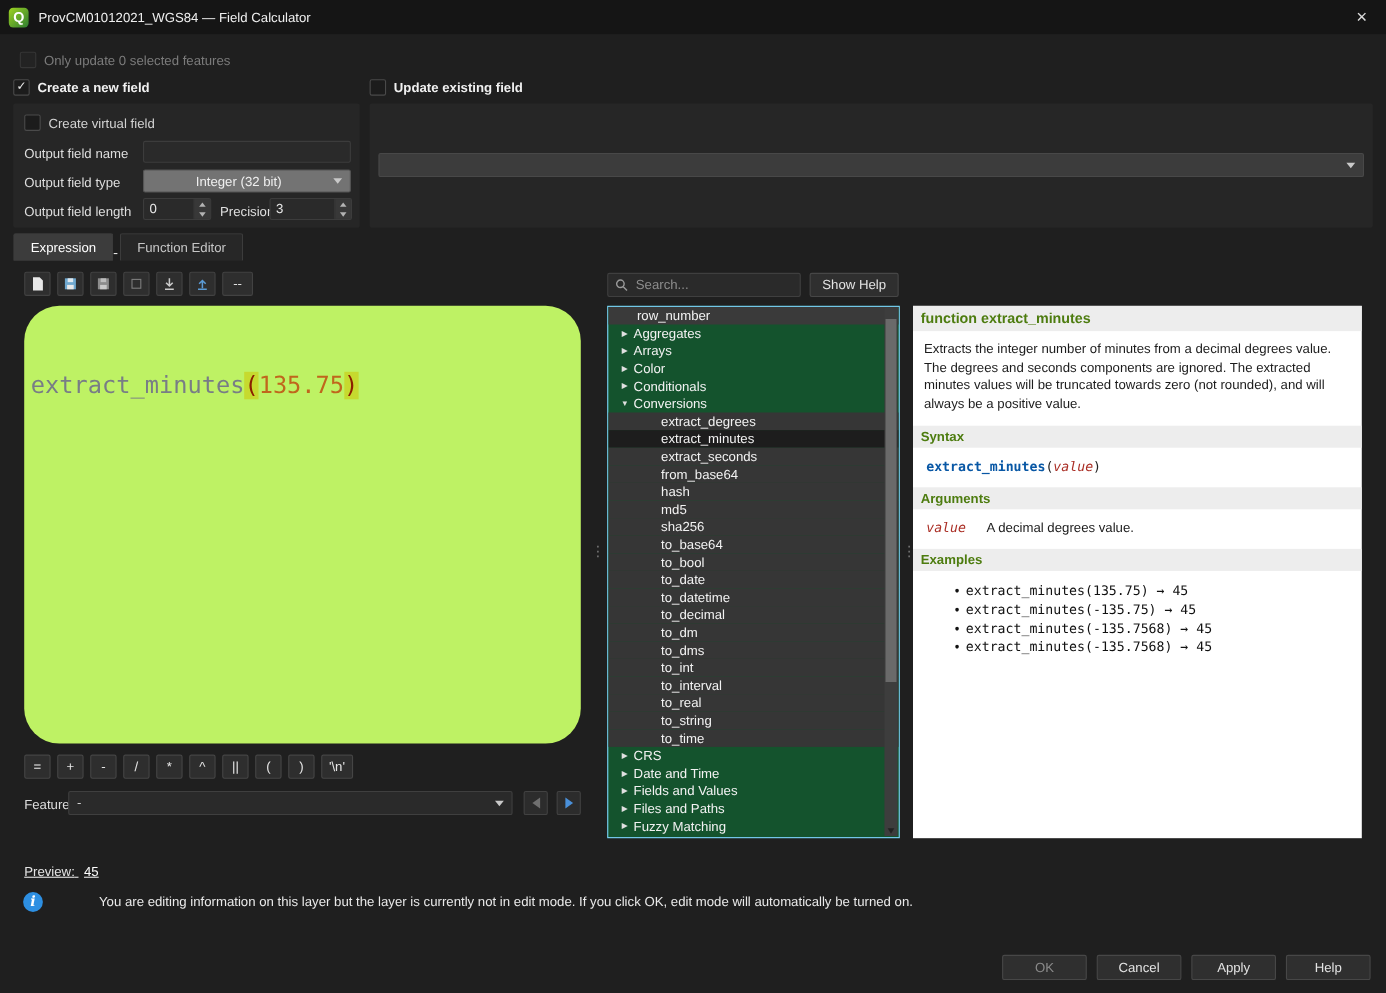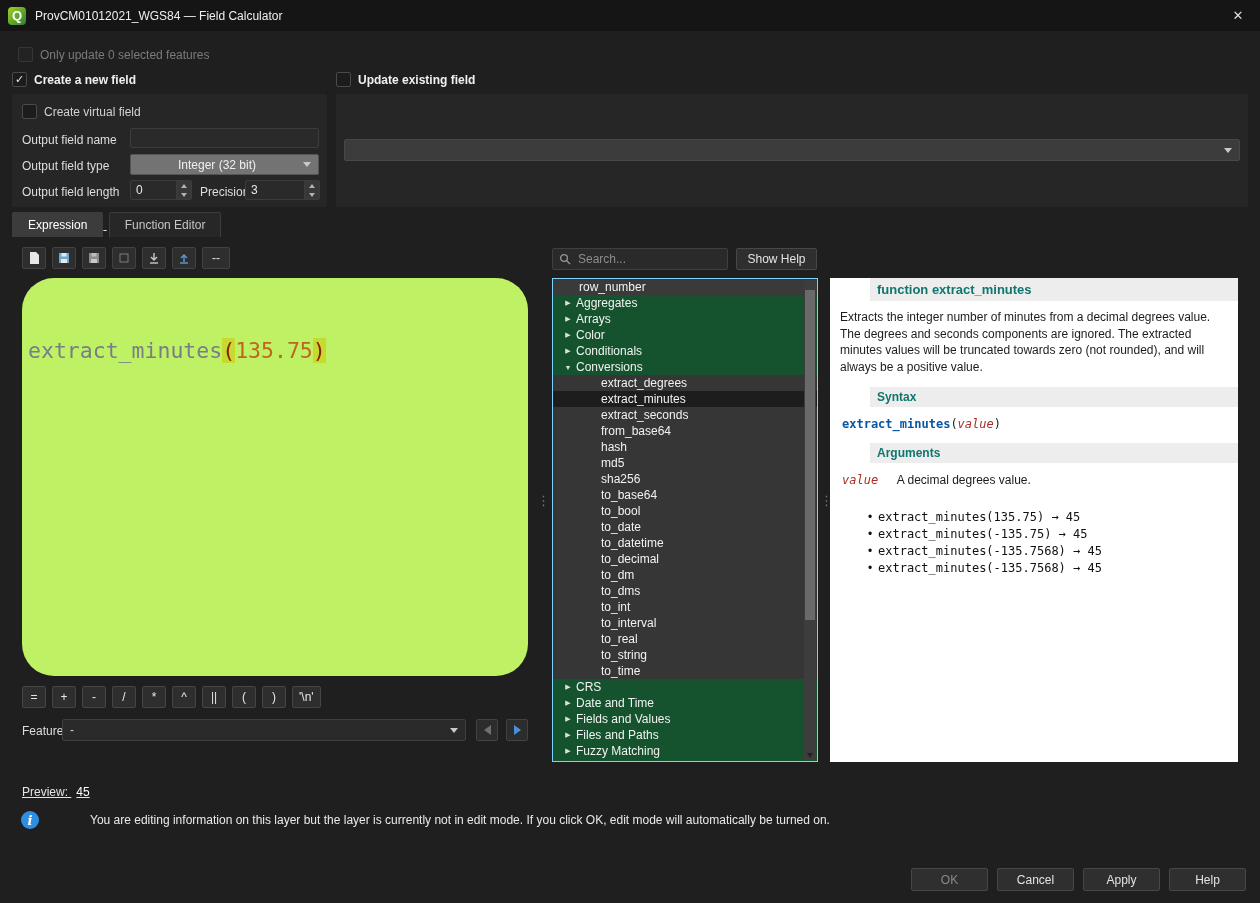--- a/index.html
+++ b/index.html
@@ -91,21 +91,21 @@
   .trow .lbl{margin-left:2px;white-space:nowrap;}
   .t-child{padding-left:46px;background:#363636;}
   .t-child.t-selected{background:#1d1d1d;}
   .t-rownum{padding-left:24px;background:#3a3a3a;}
   .tree-scroll{position:absolute;right:1px;top:1px;width:12px;height:480px;background:#3d3d3d;}
   .tree-thumb{position:absolute;left:1px;top:10px;width:10px;height:330px;background:#6a6a6a;}
   .scroll-arrow{position:absolute;left:3px;bottom:2px;width:0;height:0;border-left:3px solid transparent;border-right:3px solid transparent;border-top:5px solid #222;}
 
   
   #help-panel{background:#ffffff;color:#1b1b1b;overflow:hidden;}
-  .hstrip{background:#ededed;color:#0f766e;font-weight:bold;padding:3px 7px;font-size:12px;margin-left:40px;}
+  .hstrip{background:#ededed;color:#4d7c0f;font-weight:bold;padding:3px 7px;font-size:12px;}
   .hstrip.title{font-size:13px;padding:4px 7px;}
   #help-desc{padding:8px 10px 2px 10px;line-height:1.38;color:#1c1c1c;width:386px;}
   .hsection{margin-top:10px;}
   .hcontent{padding:10px 10px 2px 12px;font-size:12px;}
   .mono{font-family:"DejaVu Sans Mono",monospace;}
   .syn-func{color:#0857a5;font-weight:bold;}
   .syn-paren{color:#222;}
   .syn-val{color:#aa2e25;font-style:italic;}
   .arg-name{color:#aa2e25;font-style:italic;margin-right:16px;}
   .ex-row{display:flex;align-items:flex-start;line-height:17px;}
@@ -408,20 +408,21 @@
 
     <div class="hsection">
       <div class="hstrip">Arguments</div>
       <div class="hcontent">
         <span class="arg-name mono">value</span>
         <span>A decimal degrees value.</span>
       </div>
     </div>
 
     <div class="hsection">
+      <div class="hstrip">Examples</div>
       <div class="hcontent" style="padding-left:38px;">
         <div class="ex-row">
             <span class="ex-bullet">•</span>
             <span class="ex-code">extract_minutes(135.75) → 45</span>
           </div>
         <div class="ex-row">
             <span class="ex-bullet">•</span>
             <span class="ex-code">extract_minutes(-135.75) → 45</span>
           </div>
         <div class="ex-row">

